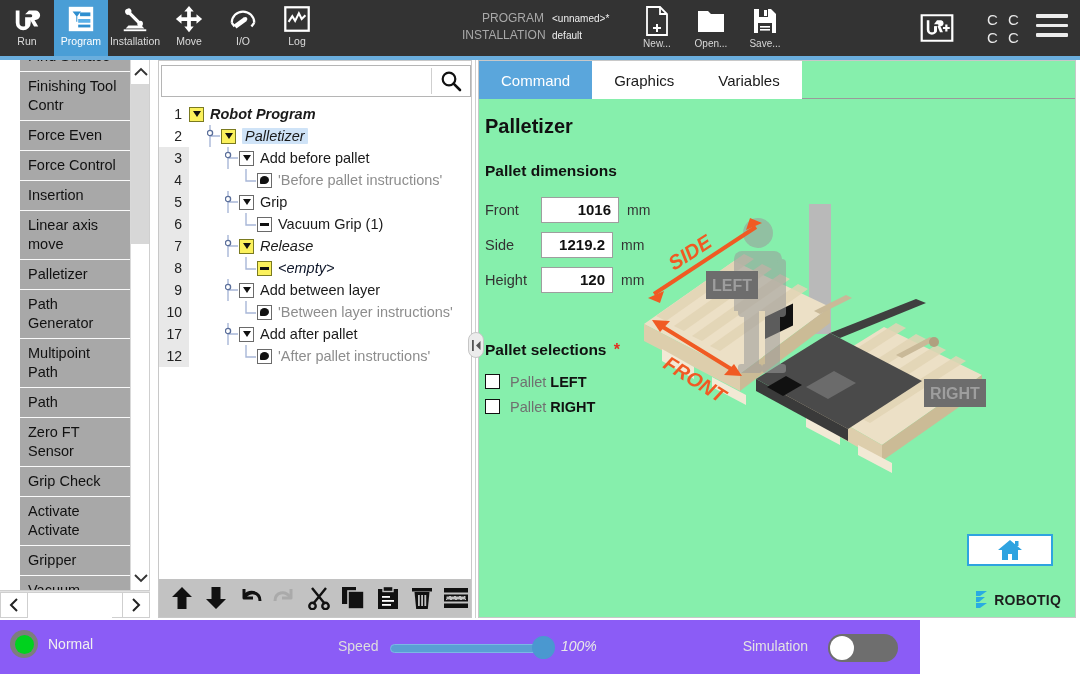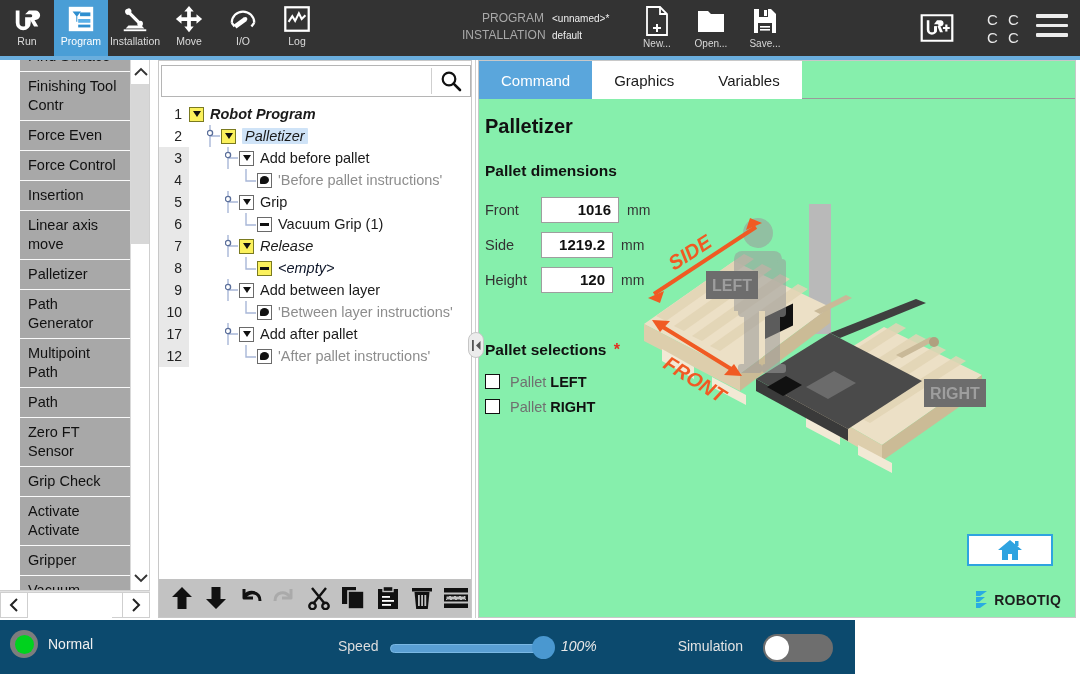--- a/index.html
+++ b/index.html
@@ -224,22 +224,22 @@
     border:2px solid #2fa3e0; background:#ffffff;
     display:flex; align-items:center; justify-content:center; cursor:pointer;
   }
   .robotiq {
     position:absolute; right:14px; bottom:8px; display:flex; align-items:center; gap:4px;
   }
   .robotiq .txt { font-size:14px; font-weight:bold; color:#1d1d1d; letter-spacing:0.2px; }
 
   
   .bottombar {
-    position:absolute; left:0; bottom:0; width:855px; height:54px;
-    background:#0c4a6e;
+    position:absolute; left:0; bottom:0; width:920px; height:54px;
+    background:#8b5cf6;
   }
   .status-light {
     position:absolute; left:10px; top:10px; width:28px; height:28px;
     border-radius:50%; background:#7d7d7d;
     display:flex; align-items:center; justify-content:center;
   }
   .status-light i { width:19px; height:19px; border-radius:50%; background:#00d21e; display:block; }
   .status-text {
     position:absolute; left:48px; top:16px; font-size:14px; color:#f0f0f0;
   }

